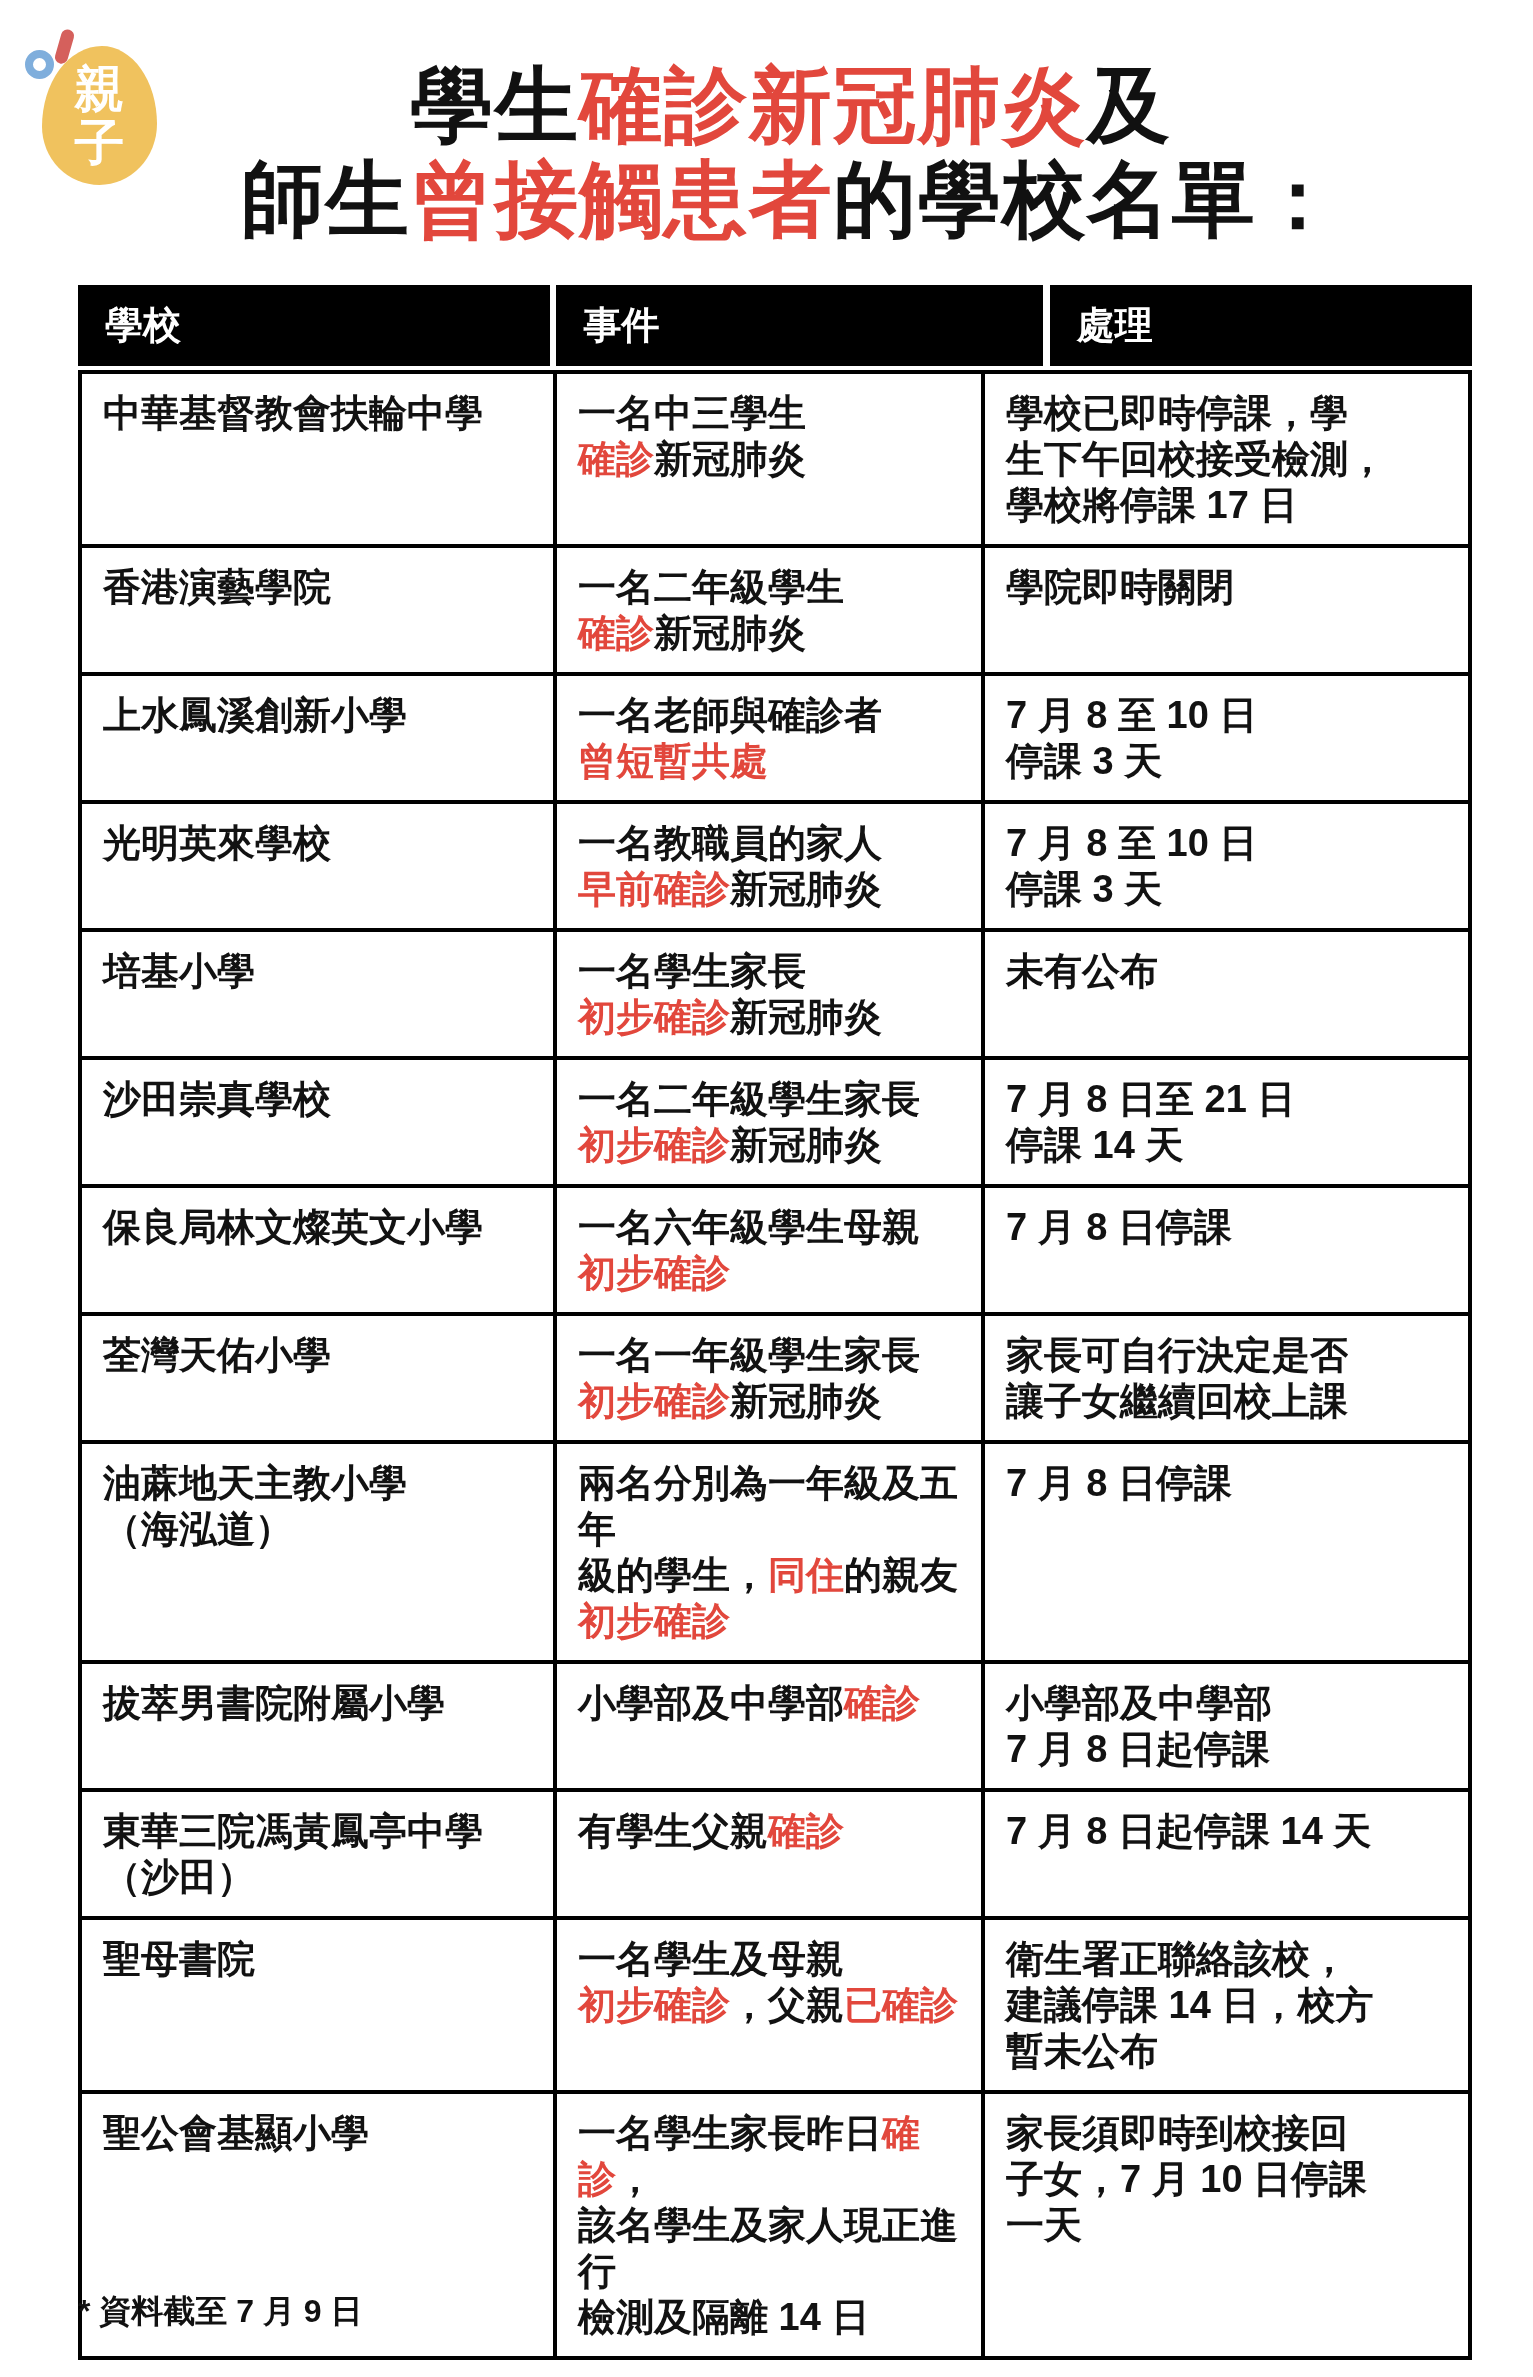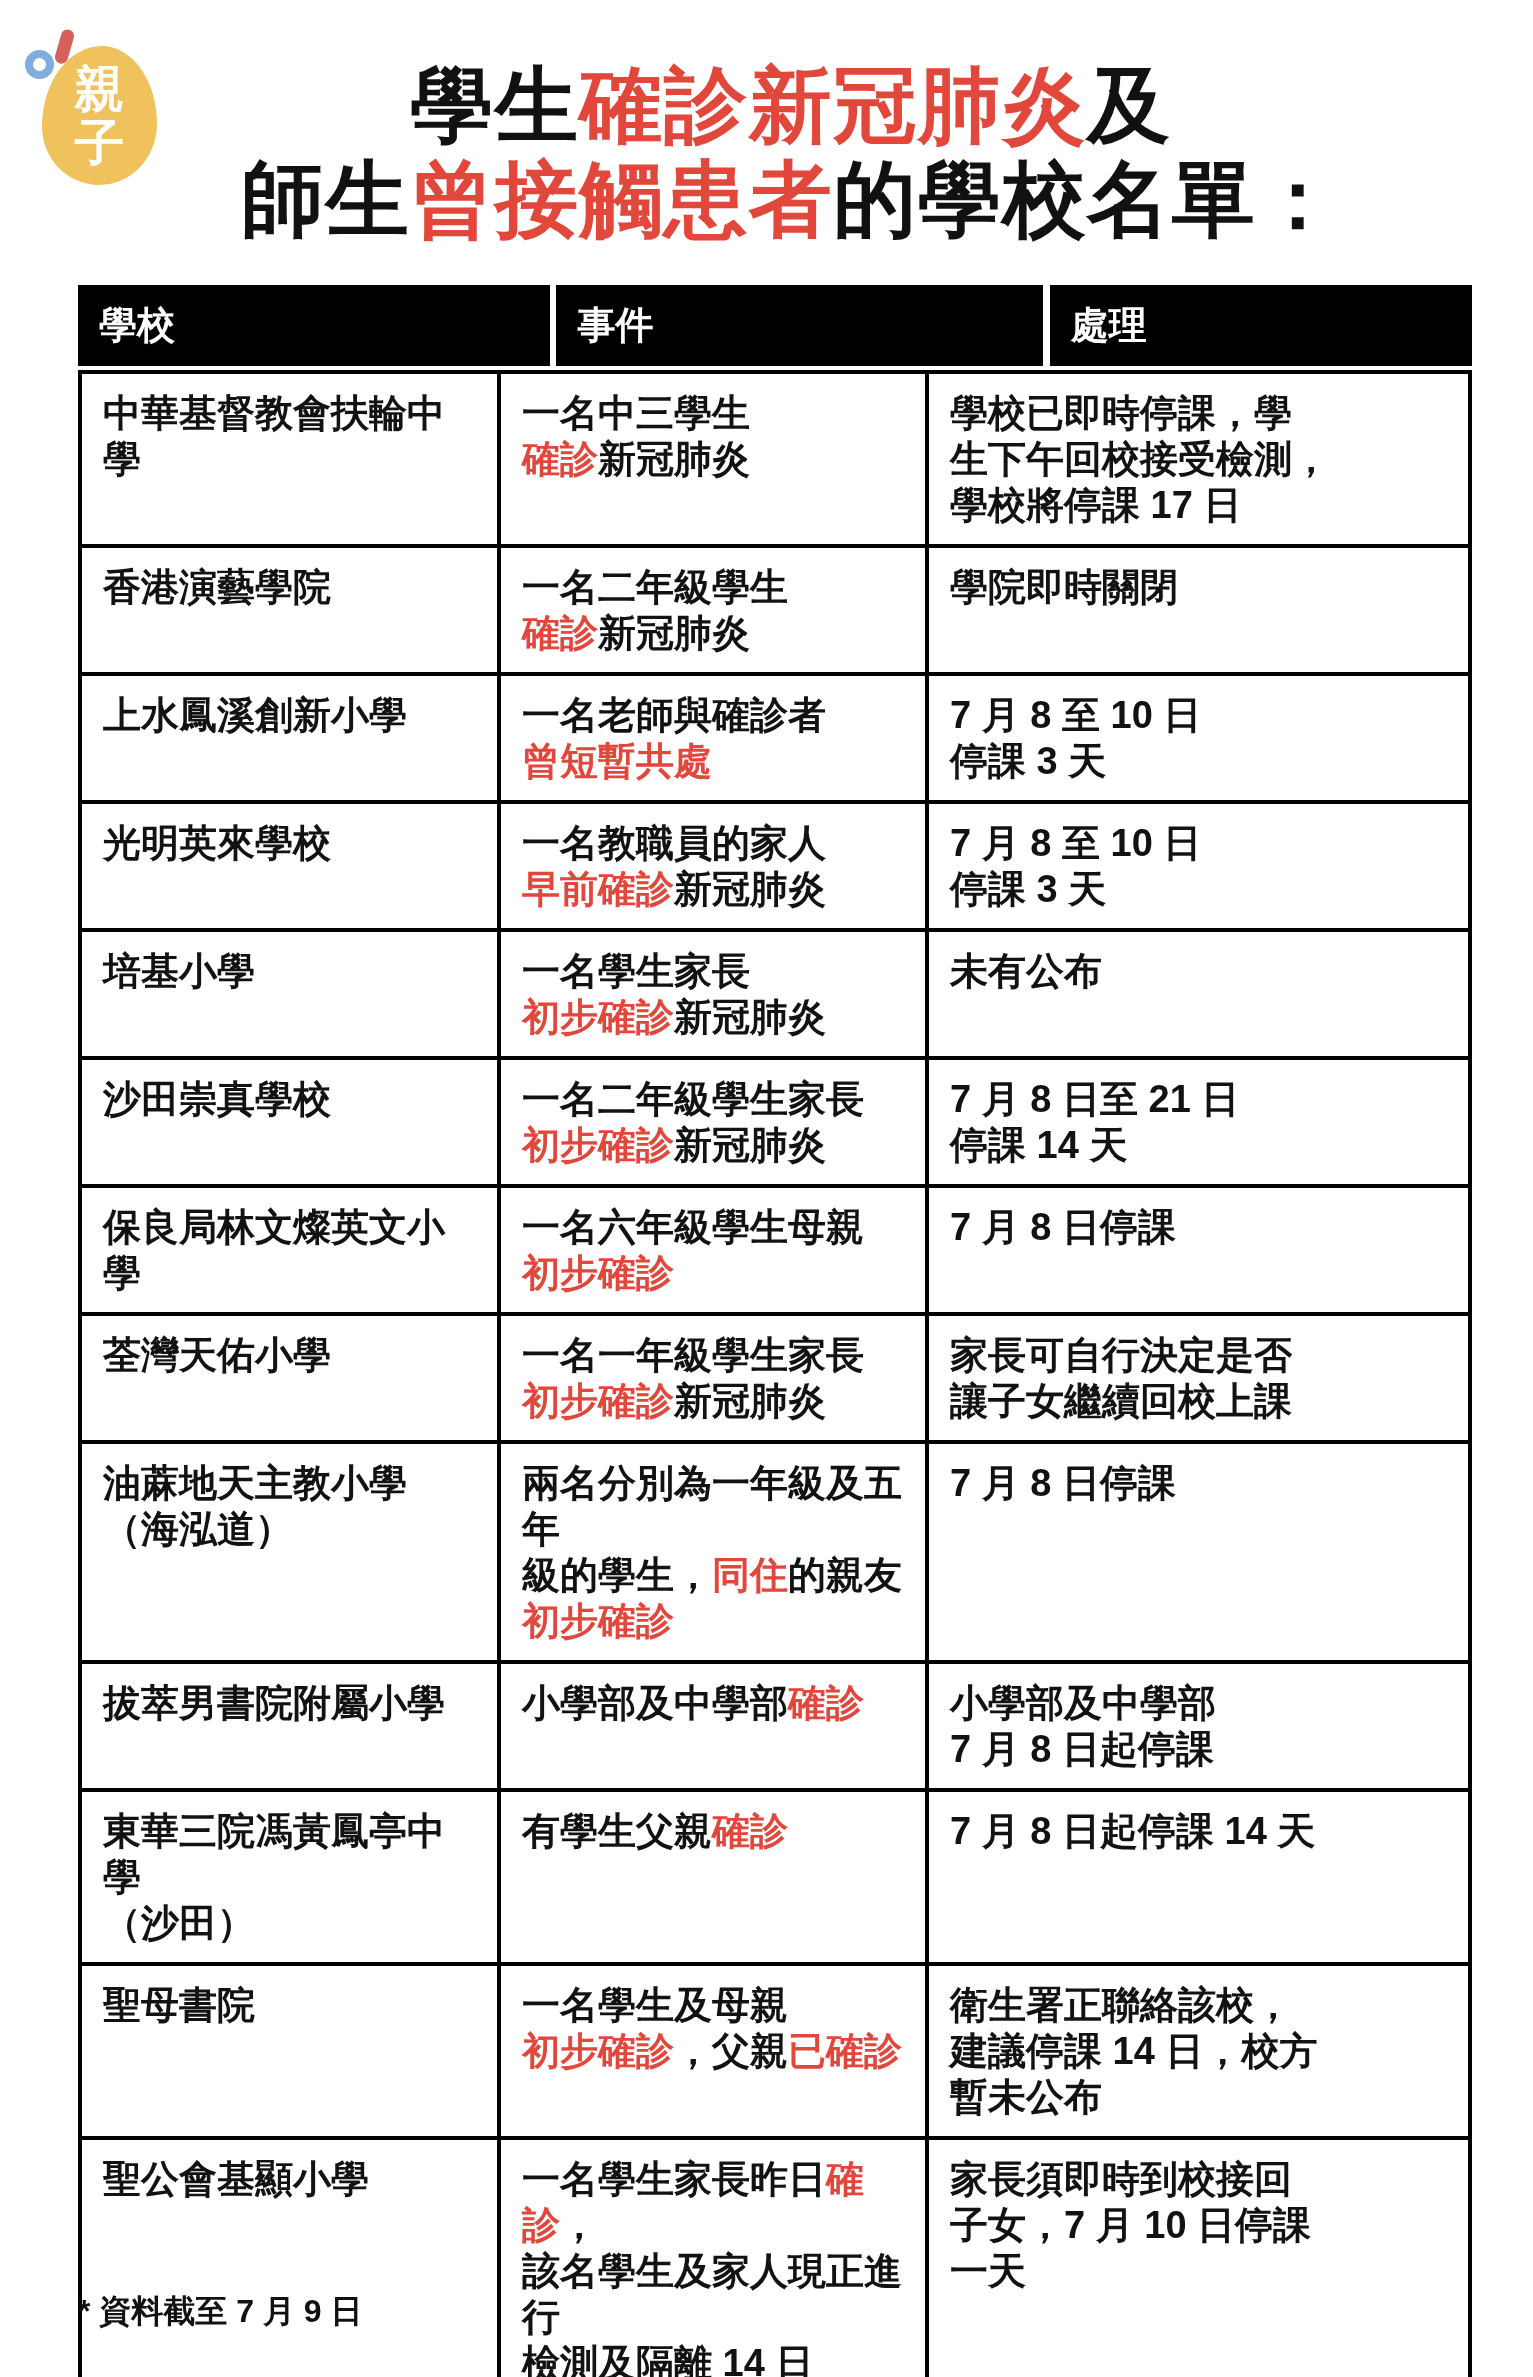--- a/index.html
+++ b/index.html
@@ -16,30 +16,30 @@
   .logo-tick{position:absolute;left:58px;top:29px;width:12.8px;height:35px;background:var(--tick,#D5605C);
              border-radius:6.4px;transform:rotate(16deg);}
   
   .title{position:absolute;left:0;right:0;top:59px;text-align:center;
          font-size:83px;line-height:94px;letter-spacing:1.6px;color:#111;padding-left:48px;}
   .red{color:var(--accent,#E2473C);}
   
   .tbl{position:absolute;left:78px;top:285px;width:1394px;}
   .thead{display:flex;}
   .th{background:#000;color:#fff;height:81px;box-sizing:border-box;display:flex;align-items:center;
-      padding-left:21px;font-size:38px;}
+      padding-left:27px;font-size:38px;}
   .th.c1{width:472px;margin-right:6.4px;}
   .th.c2{width:487px;margin-right:6.4px;}
   .th.c3{width:422px;}
   .grid{margin-top:4px;border:4px solid #000;border-top-width:4px;}
   .row{display:flex;border-bottom:4px solid #000;}
   .row:last-child{border-bottom:none;}
   .cell{box-sizing:border-box;padding:16px 21px;font-size:38px;line-height:46px;
         white-space:pre-line;}
-  .cell.c1{width:415px;}
+  .cell.c1{width:471px;}
   .cell.c2{width:428px;border-left:4px solid #000;}
   .cell.c3{flex:1;border-left:4px solid #000;}
   
   .footnote{position:absolute;left:78px;top:2290px;font-size:32px;color:#111;}
 </style>
 </head>
 <body>
 
 <div class="page">
 

